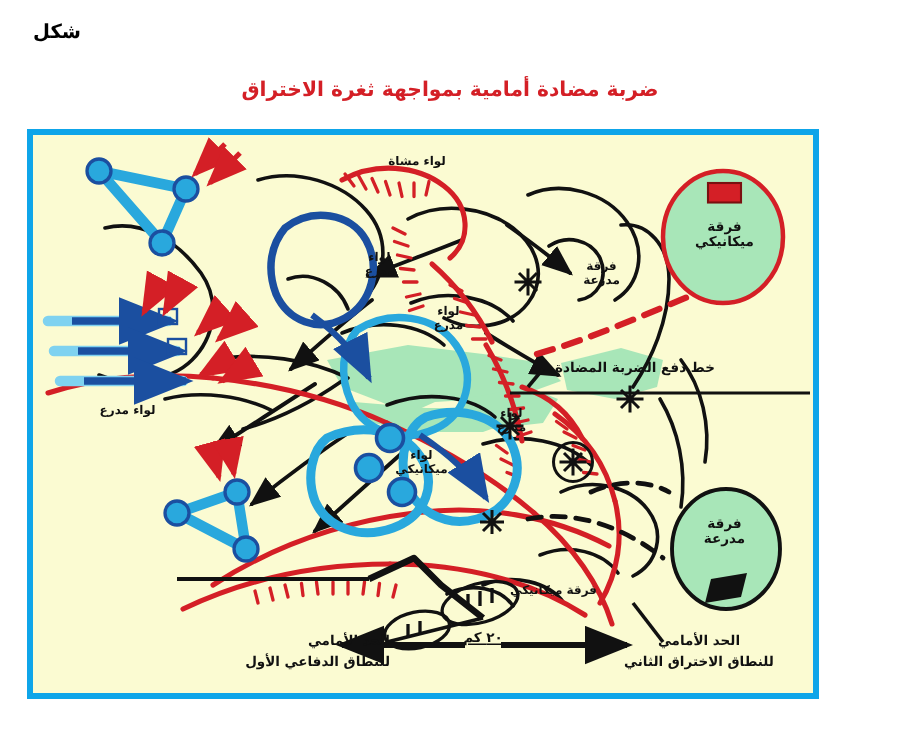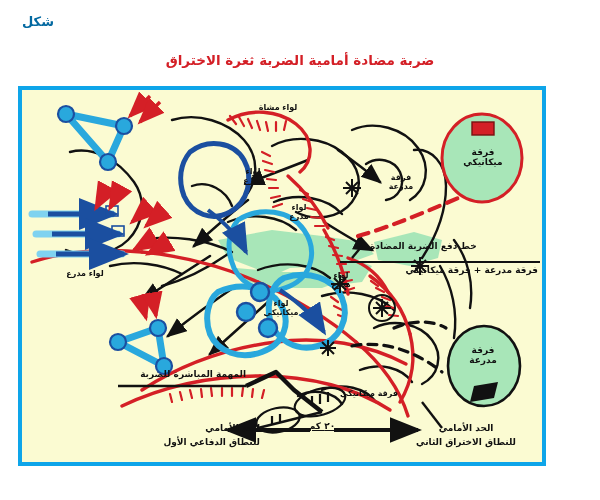--- a/index.html
+++ b/index.html
@@ -15,21 +15,21 @@
     font-family: "DejaVu Sans", sans-serif;
     overflow: hidden;
   }
   
   #figure-tag {
     position: absolute;
     left: 22px;
     top: 14px;
     font-size: 13px;
     font-weight: bold;
-    color: #0369a1;
+    color: #000000;
     direction: rtl;
   }
   #diagram-title {
     position: absolute;
     left: 0;
     top: 52px;
     width: 600px;
     text-align: center;
     font-size: 13.5px;
     font-weight: bold;
@@ -70,21 +70,21 @@
   }
   .lbl.s8  { font-size: 8px; }
   .lbl.s9  { font-size: 9px; }
 </style>
 </head>
 <body>
 
 <div id="page">
 
   <div id="figure-tag">شكل</div>
-  <div id="diagram-title">ضربة مضادة أمامية الضربة ثغرة الاختراق</div>
+  <div id="diagram-title">ضربة مضادة أمامية بمواجهة ثغرة الاختراق</div>
 
   <div id="diagram-frame">
 
     <svg id="diagram-svg" viewBox="0 0 520 372" preserveAspectRatio="none">
 
       <defs>
         <marker id="arrowBlack" markerWidth="9" markerHeight="9" refX="7" refY="3.2" orient="auto" markerUnits="strokeWidth">
           <path d="M0,0 L8,3.2 L0,6.4 z" fill="#111111"></path>
         </marker>
         <marker id="arrowRed" markerWidth="9" markerHeight="9" refX="7" refY="3.2" orient="auto" markerUnits="strokeWidth">
@@ -335,23 +335,21 @@
 
     <div class="lbl s8" style="left:34px; top:180px; width:58px;">لواء مدرع</div>
 
     <div class="lbl s9" style="left:428px; top:58px; width:66px;">فرقة
 ميكانيكي</div>
 
     <div class="lbl s9" style="left:430px; top:256px; width:62px;">فرقة
 مدرعة</div>
 
     <div class="lbl s9" style="left:348px; top:152px; width:180px; text-align:left;">خط دفع الضربة المضادة</div>
-    <div class="lbl s9" style="left:336px; top:176px; width:180px; text-align:right;">فرقة مدرعة + فرقة ميكانيكي</div>
-
-    <div class="lbl s9" style="left:98px; top:280px; width:126px; text-align:right;">المهمة المباشرة للضربة</div>
+
 
     <div class="lbl s9" style="left:146px; top:334px; width:92px; text-align:right;">الحد الأمامي</div>
     <div class="lbl s9" style="left:130px; top:348px; width:108px; text-align:right;">للنطاق الدفاعي الأول</div>
 
     <div class="lbl s9" style="left:398px; top:334px; width:92px; text-align:center;">الحد الأمامي</div>
     <div class="lbl s9" style="left:388px; top:348px; width:112px; text-align:center;">للنطاق الاختراق الثاني</div>
 
     <div class="lbl s9" style="left:282px; top:332px; width:36px;text-decoration:underline;">٢٠ كم</div>
 
   </div>

